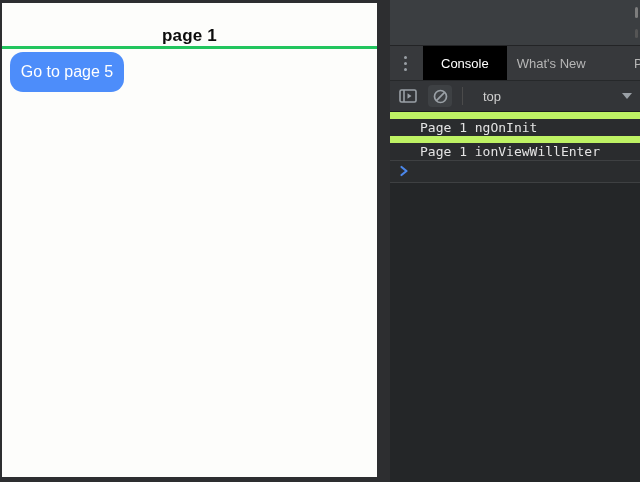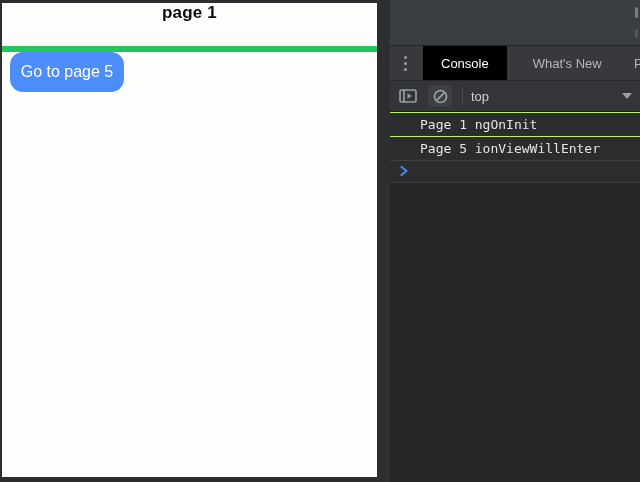--- a/index.html
+++ b/index.html
@@ -1,49 +1,49 @@
 <!DOCTYPE html>
 <html><head>
 <meta charset="utf-8">
 <style>
   html,body{margin:0;padding:0;background:#2d2e30;}
   .stage{position:relative;width:640px;height:482px;background:#2d2e30;overflow:hidden;
          font-family:"Liberation Sans",sans-serif;}
 
   
   .app{position:absolute;left:2px;top:3px;width:375px;height:474px;background:#fdfdfb;}
-  .app-header{height:43px;border-bottom:6px solid #22c55e;display:flex;align-items:flex-start;justify-content:center;background:#fdfdfb;}
+  .app-header{height:43px;border-bottom:3px solid #22c55e;display:flex;align-items:flex-end;justify-content:center;background:#fdfdfb;}
   .app-title{font-size:17px;font-weight:600;color:#0c0c0c;letter-spacing:.2px;}
   .go-button{position:absolute;left:8px;top:49px;width:114px;height:40px;background:#4d8dfa;border:none;border-radius:13px;color:#fff;font-size:16px;font-weight:500;font-family:"Liberation Sans",sans-serif;cursor:pointer;display:flex;align-items:center;justify-content:center;}
 
   
   .devtools{position:absolute;left:390px;top:0;width:250px;height:482px;background:#242628;}
 
   .dt-top{position:absolute;left:0;right:0;top:0;height:45px;background:#3b3e41;}
   .scroll-tick-a{position:absolute;right:2px;top:7px;width:3px;height:11px;background:#7d7d7d;border-radius:2px;}
   .scroll-tick-b{position:absolute;right:2px;top:29px;width:3px;height:9px;background:#555;border-radius:2px;}
 
   .dt-tabbar{position:absolute;left:0;right:0;top:45px;height:35px;background:#37393c;border-top:1px solid #232426;box-sizing:border-box;display:flex;align-items:stretch;}
   .kebab{width:16px;margin-left:7px;display:flex;align-items:center;justify-content:center;color:#9aa0a6;font-size:15px;cursor:pointer;}
   .kebab-dots{display:flex;flex-direction:column;gap:3px;}
   .kebab-dots i{width:3px;height:3px;border-radius:50%;background:#9aa0a6;}
-  .tab{display:flex;align-items:center;padding:0 26px;font-size:13px;color:#b6b6b6;cursor:pointer;white-space:nowrap;}
+  .tab{display:flex;align-items:center;padding:0 10px;font-size:13px;color:#b6b6b6;cursor:pointer;white-space:nowrap;}
   .tab.selected{background:#000;color:#fff;padding:0 18px;margin-left:10px;}
   .tab.partial{position:absolute;left:244px;top:0;bottom:0;padding:0;}
 
   .dt-toolbar{position:absolute;left:0;right:0;top:80px;height:32px;background:#333538;border-top:1px solid #26282a;border-bottom:1px solid #1d1e20;box-sizing:border-box;display:flex;align-items:center;}
   .tb-icon{display:flex;align-items:center;justify-content:center;cursor:pointer;}
   .sidebar-toggle{margin-left:8px;width:20px;height:18px;}
   .clear-btn{margin-left:10px;width:24px;height:22px;background:#3e4144;border-radius:4px;}
   .tb-sep{width:1px;height:18px;background:#4b4b4b;margin-left:10px;}
-  .context-select{margin-left:8px;font-size:13px;color:#d0d0d0;cursor:pointer;}
+  .context-select{margin-left:20px;font-size:13px;color:#d0d0d0;cursor:pointer;}
   .caret-down{margin-left:auto;margin-right:8px;width:0;height:0;border-left:5px solid transparent;border-right:5px solid transparent;border-top:6px solid #9aa0a6;cursor:pointer;}
 
   .dt-console{position:absolute;left:0;right:0;top:112px;bottom:0;background:#242628;}
-  .console-row{height:24px;box-sizing:border-box;border-top:1px solid #bef264;background:#2a2c2e;display:flex;align-items:center;padding-left:30px;font-family:"DejaVu Sans Mono",monospace;font-size:13px;color:#e4e4e4;white-space:nowrap;overflow:hidden;}
+  .console-row{height:24px;box-sizing:border-box;border-top:7px solid #bef264;background:#2a2c2e;display:flex;align-items:center;padding-left:30px;font-family:"DejaVu Sans Mono",monospace;font-size:13px;color:#e4e4e4;white-space:nowrap;overflow:hidden;}
   .prompt-row{height:23px;box-sizing:border-box;border-top:1px solid #3e4042;border-bottom:1px solid #3e4042;background:#2a2c2e;display:flex;align-items:center;padding-left:9px;cursor:text;}
 </style>
 </head>
 <body>
 
 <div class="stage">
 
   <div class="app">
     <div class="app-header">
       <span class="app-title">page 1</span>
@@ -94,21 +94,21 @@
       <span class="tb-sep"></span>
       <span class="context-select">top</span>
       <span class="caret-down"></span>
     </div>
 
     <div class="dt-console">
       <div class="console-row">
         <span>Page 1 ngOnInit</span>
       </div>
       <div class="console-row">
-        <span>Page 5 ionViewWillEnter</span>
+        <span>Page 1 ionViewWillEnter</span>
       </div>
       <div class="prompt-row">
         <span>
           <svg width="10" height="12" viewBox="0 0 10 12">
             <path d="M2.5 2 L7.5 6 L2.5 10" fill="none" stroke="#4b87ea" stroke-width="2.2" stroke-linecap="round" stroke-linejoin="round"></path>
           </svg>
         </span>
       </div>
     </div>
 

